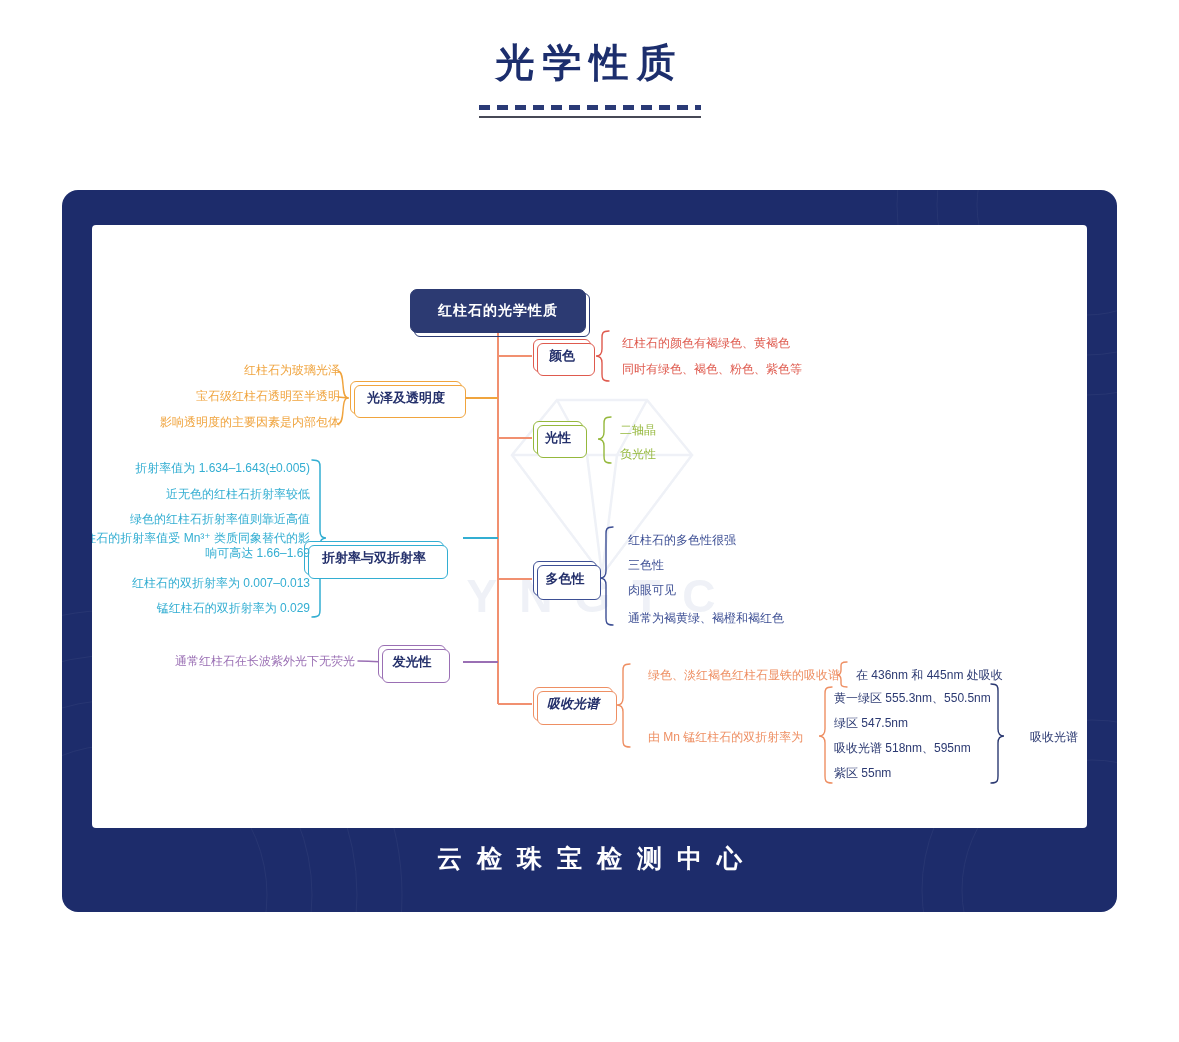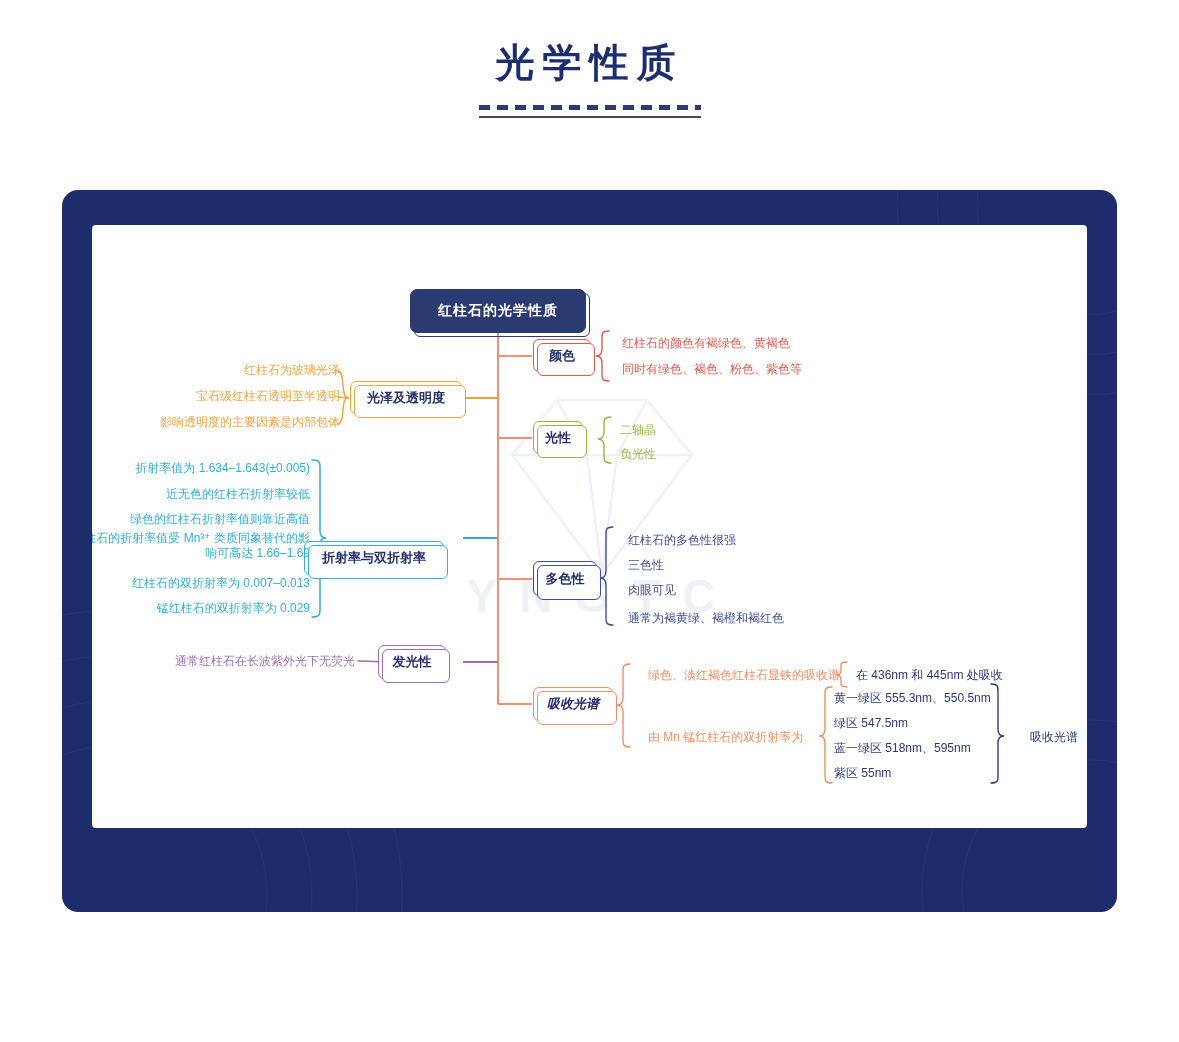--- a/index.html
+++ b/index.html
@@ -154,22 +154,23 @@
 
     <div class="node" style="--c:#9a6fb4; left:286px; top:420px; width:68px; height:34px;">发光性</div>
     <div class="leaf ra c-purple" style="right:732px; top:428px;">通常红柱石在长波紫外光下无荧光</div>
 
     <div class="node" style="--c:#ee8f63; left:441px; top:462px; width:80px; height:34px;font-style:italic;">吸收光谱</div>
     <div class="leaf c-coral" style="left:556px; top:442px;">绿色、淡红褐色红柱石显铁的吸收谱</div>
     <div class="leaf c-navy" style="left:764px; top:442px;">在 436nm 和 445nm 处吸收</div>
     <div class="leaf c-coral" style="left:556px; top:504px;">由 Mn 锰红柱石的双折射率为</div>
     <div class="leaf c-navy" style="left:742px; top:465px;">黄一绿区 555.3nm、550.5nm</div>
     <div class="leaf c-navy" style="left:742px; top:490px;">绿区 547.5nm</div>
-    <div class="leaf c-navy" style="left:742px; top:515px;">蓝一绿区 518nm、595nm</div>
+    <div class="leaf c-navy" style="left:742px; top:515px;">吸收光谱 518nm、595nm</div>
     <div class="leaf c-navy" style="left:742px; top:540px;">紫区 55nm</div>
     <div class="leaf c-navy" style="left:938px; top:504px;">吸收光谱</div>
 
   </div>
 
   <div class="footer">
+    <div class="cn">云检珠宝检测中心</div>
   </div>
 
 </div>
 
 </body></html>

